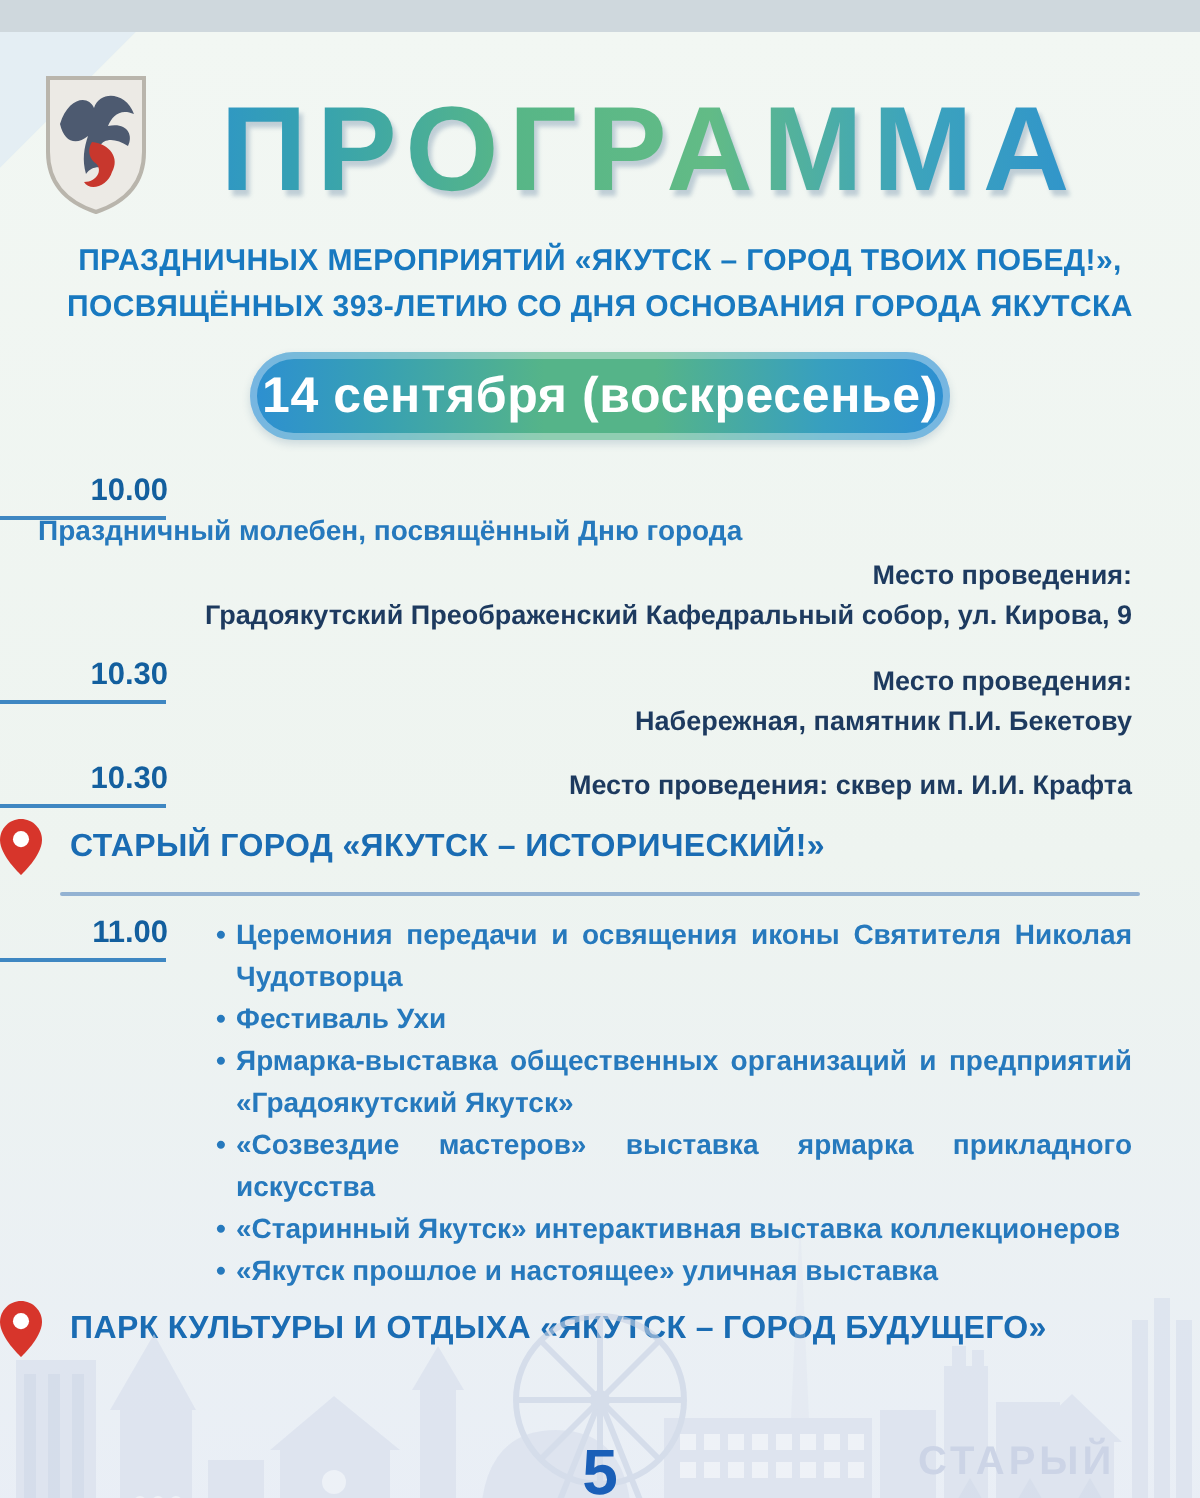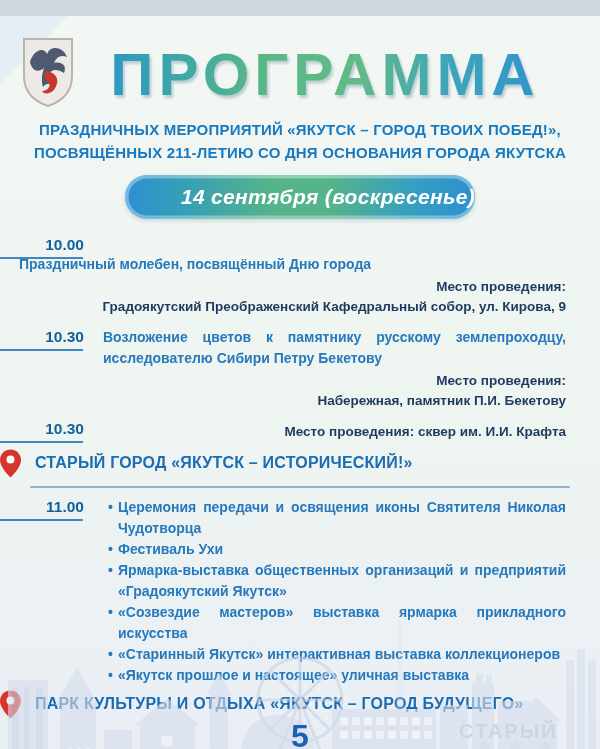--- a/index.html
+++ b/index.html
@@ -19,24 +19,24 @@
     background:linear-gradient(90deg,#2b90d2 0%,#36a2b0 16%,#57b687 36%,#62bb86 56%,#3da4bc 76%,#2b8ed1 100%);
     -webkit-background-clip:text; background-clip:text;
     color:transparent; -webkit-text-fill-color:transparent;
     filter:drop-shadow(2px 3px 1px rgba(60,100,140,.28));
   }
   .subtitle{ margin-top:7px; text-align:center; color:#1879c0; font-size:15px;
     line-height:1.5; letter-spacing:.2px; }
   
   .date-pill{
     width:350px; height:44px; margin:11px auto 0; border-radius:24px;
-    display:flex; align-items:center; justify-content:flex-end;
+    display:flex; align-items:center; justify-content:center;
     background:linear-gradient(90deg,#2d8fd2 0%,#37a0b4 18%,#55b489 42%,#55b489 58%,#379fc0 82%,#2d8fd2 100%);
     box-shadow:inset 0 0 0 3.5px rgba(255,255,255,.35), 0 2px 4px rgba(40,90,130,.18);
-    color:#ffffff; font-size:21px; letter-spacing:.3px;font-style:italic;
+    color:#ffffff; font-size:25px; letter-spacing:.3px;
   }
   
   .schedule{ margin-top:16px; }
   .event{ display:flex; padding-right:34px; }
   .time{ position:relative; width:84px; flex-shrink:0; text-align:right;
     color:#135f9e; font-size:15.5px; padding-top:1px; }
   .time::after{ content:""; position:absolute; left:0; right:1px; top:22px;
     height:2px; background:#3f87c2; }
   .content{ flex:1; margin-left:19px; }
   .event-title{ color:#2679bd; font-size:14px; line-height:1.45; text-align:justify; }
@@ -68,21 +68,21 @@
         <path d="M4 3 H52 V40 C52 58 40 66 28 70 C16 66 4 58 4 40 Z" fill="#eceae5" stroke="#b9b5ac" stroke-width="2"></path>
         <path d="M10 26 C14 13 24 11 27 18 C30 9 43 10 47 21 C40 18 36 22 34 27 C43 25 47 31 44 37 C38 33 32 33 30 37 L34 49 C30 47 26 47 23 51 C21 44 22 38 24 32 C18 37 12 35 10 26 Z" fill="#4d5a70"></path>
         <path d="M26 35 C35 36 40 43 36 50 C34 57 25 60 22 55 C29 55 32 48 27 45 C24 42 24 38 26 35 Z" fill="#c8372d"></path>
       </svg>
     </div>
     <div class="title">ПРОГРАММА</div>
   </div>
 
   <div class="subtitle">
     <div>ПРАЗДНИЧНЫХ МЕРОПРИЯТИЙ «ЯКУТСК – ГОРОД ТВОИХ ПОБЕД!»,</div>
-    <div>ПОСВЯЩЁННЫХ 211-ЛЕТИЮ СО ДНЯ ОСНОВАНИЯ ГОРОДА ЯКУТСКА</div>
+    <div>ПОСВЯЩЁННЫХ 393-ЛЕТИЮ СО ДНЯ ОСНОВАНИЯ ГОРОДА ЯКУТСКА</div>
   </div>
 
   <div class="date-pill">
     <span>14 сентября (воскресенье)</span>
   </div>
 
   <div class="schedule">
 
     <div class="event mb1">
       <div class="time">10.00</div>
@@ -91,21 +91,20 @@
         <div class="venue">
           <div>Место проведения:</div>
           <div>Градоякутский Преображенский Кафедральный собор, ул. Кирова, 9</div>
         </div>
       </div>
     </div>
 
     <div class="event mb2">
       <div class="time">10.30</div>
       <div class="content">
-        <div class="event-title">Возложение цветов к памятнику русскому землепроходцу, исследователю Сибири Петру Бекетову</div>
         <div class="venue">
           <div>Место проведения:</div>
           <div>Набережная, памятник П.И. Бекетову</div>
         </div>
       </div>
     </div>
 
     <div class="event mb3">
       <div class="time">10.30</div>
       <div class="content">

